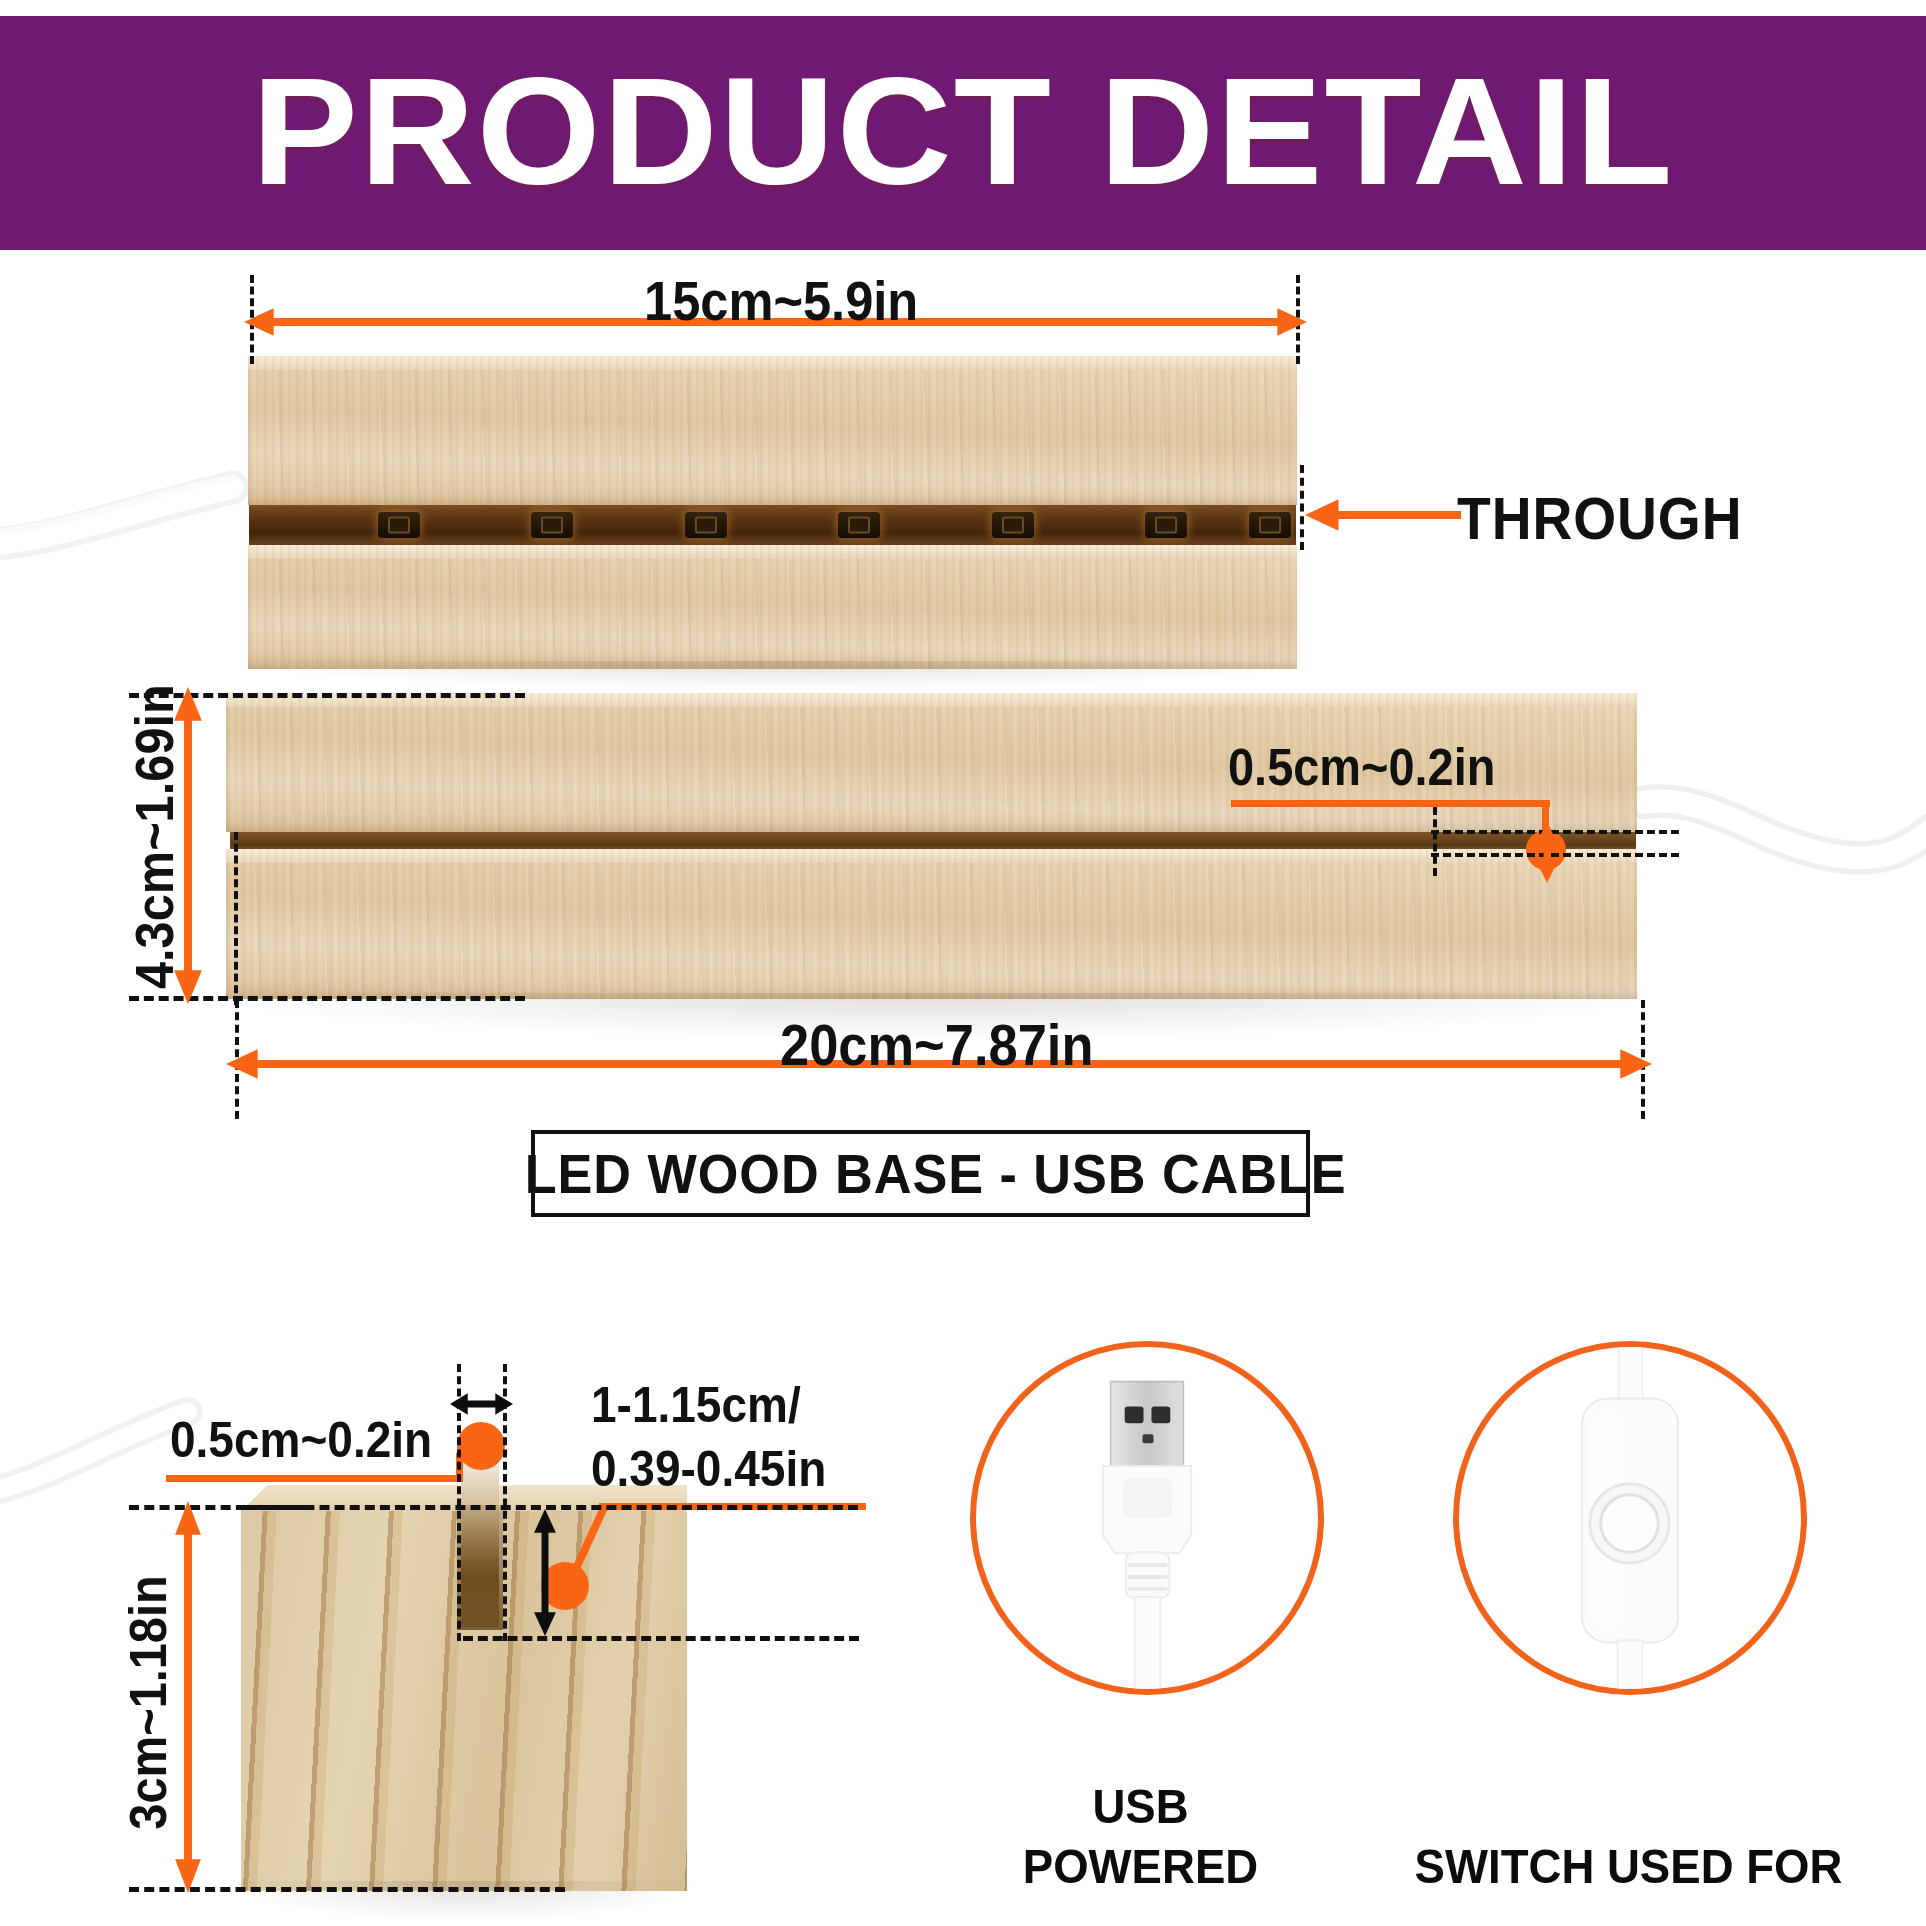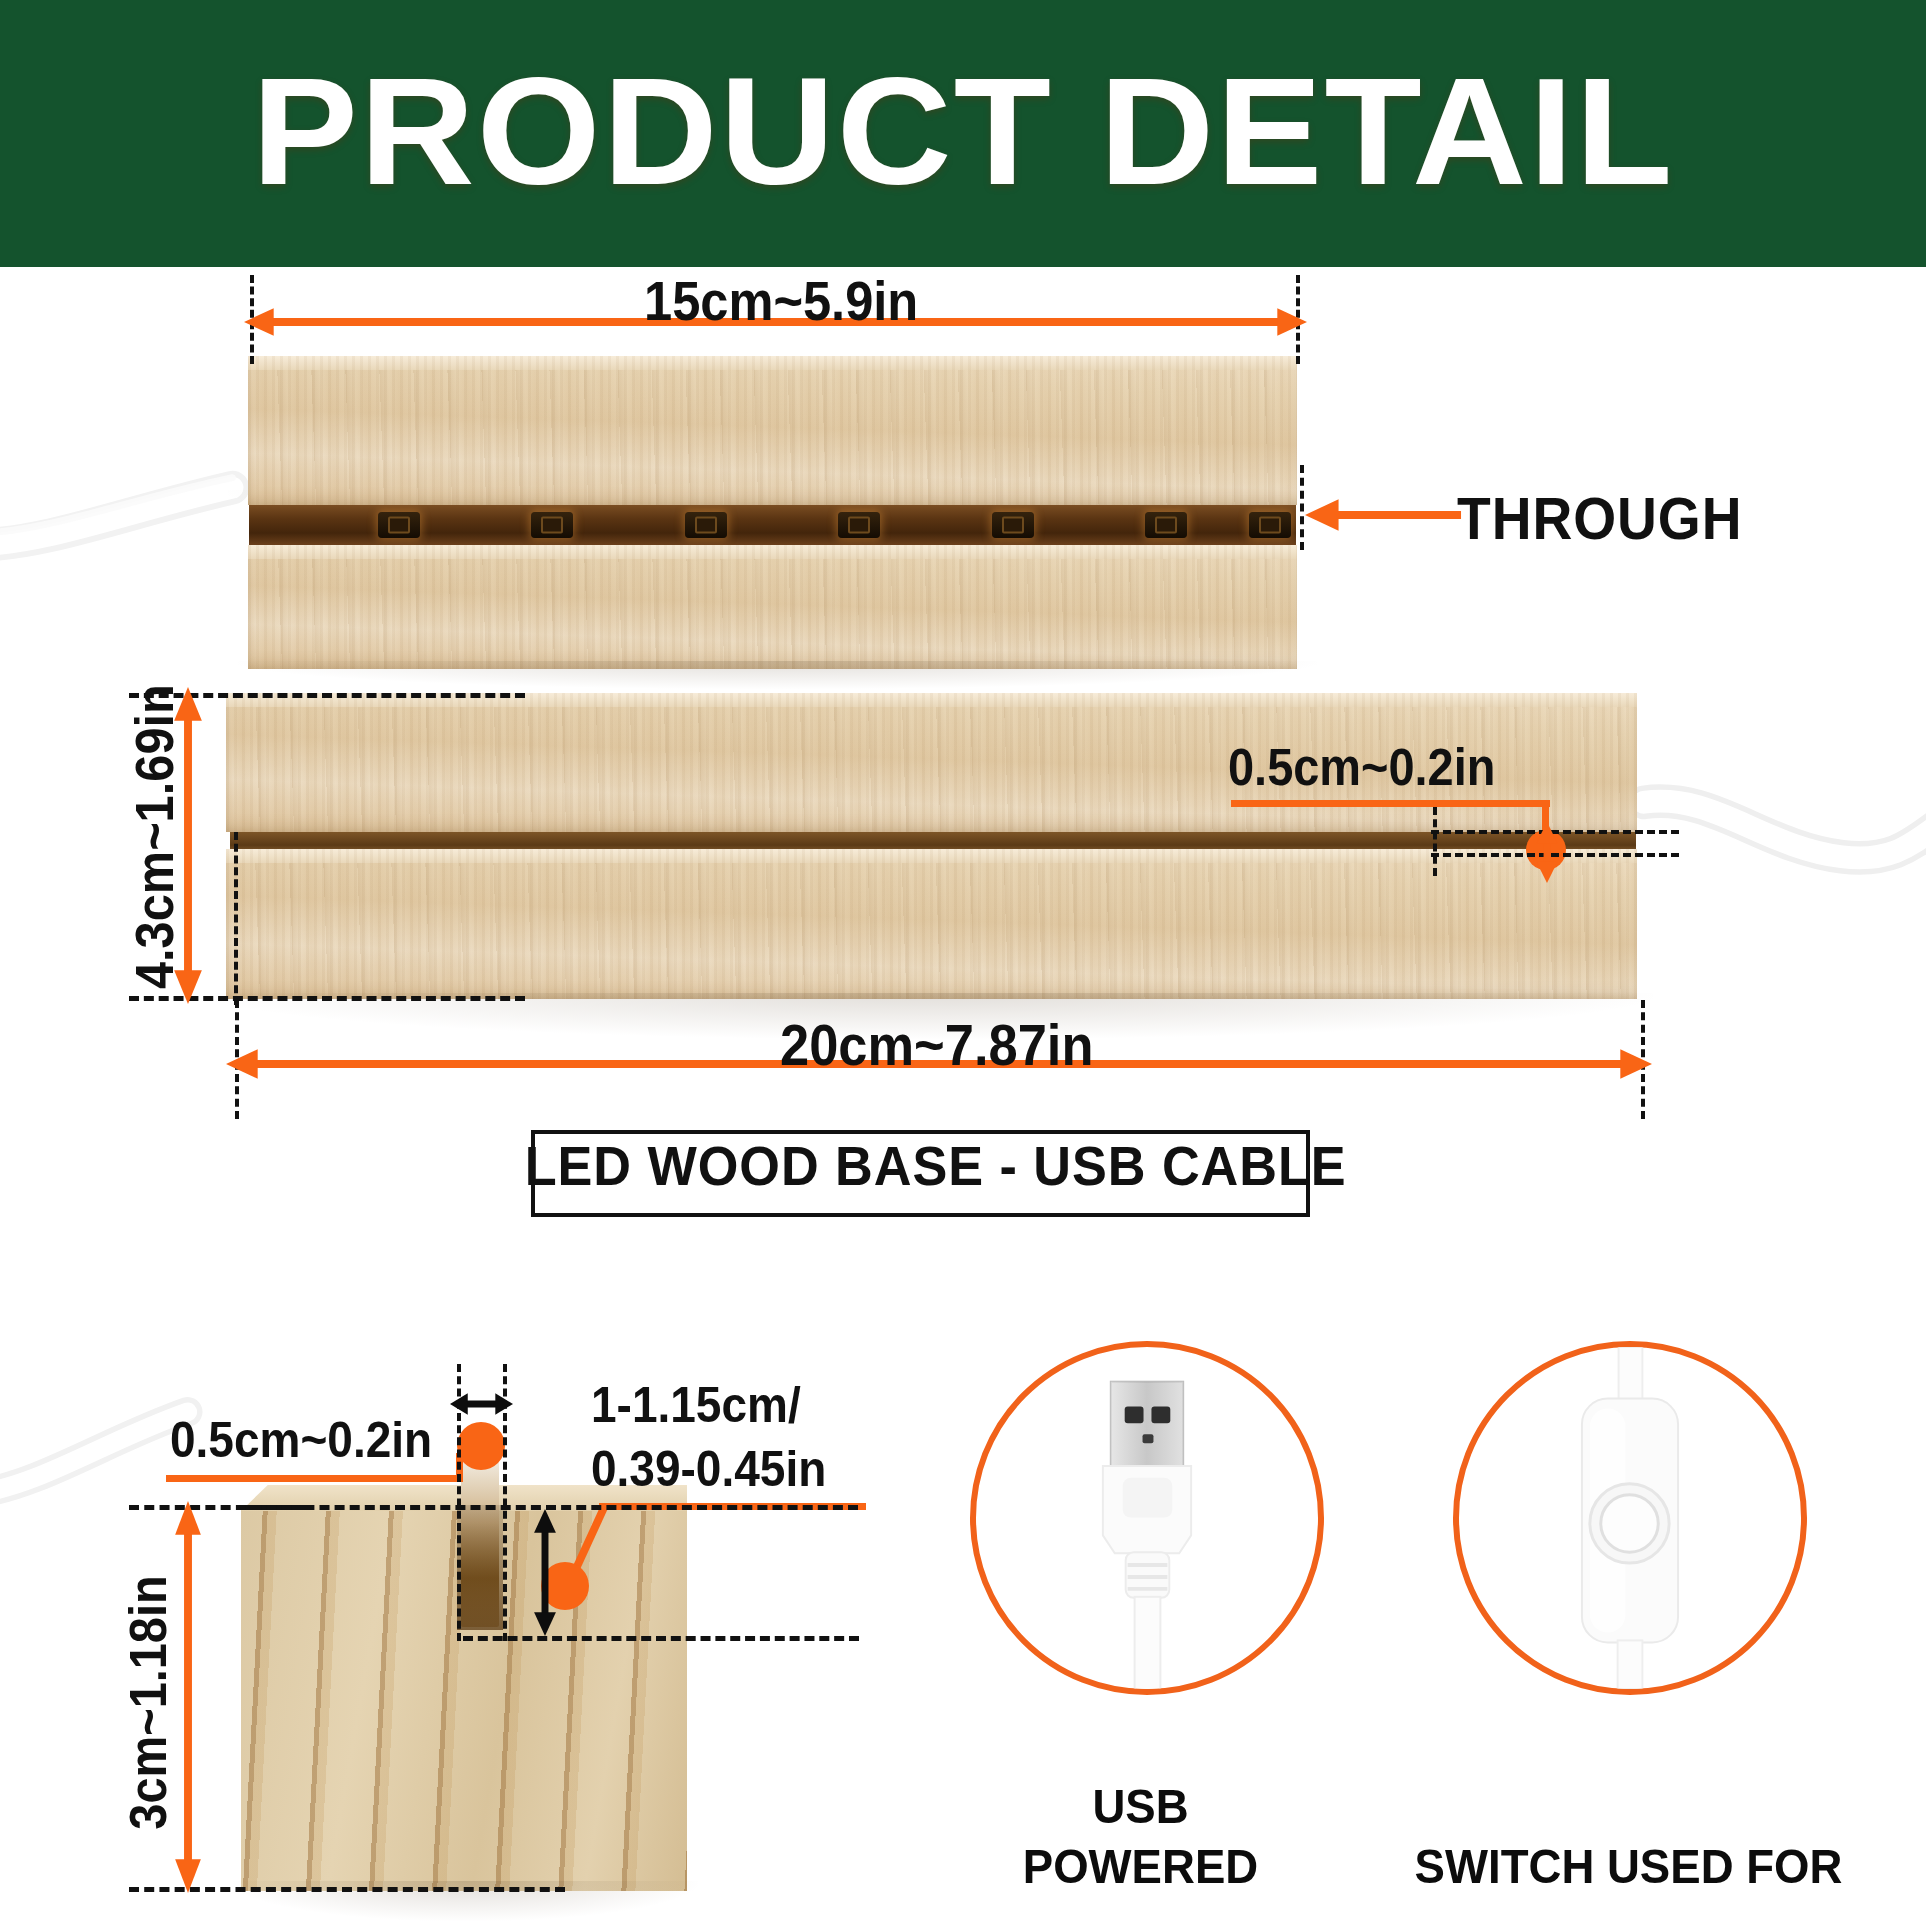--- a/index.html
+++ b/index.html
@@ -7,22 +7,22 @@
     width:1927px;height:1927px;
     font-family:"Liberation Sans", sans-serif;
     overflow:hidden;
     position:relative;
     -webkit-font-smoothing:antialiased;
   }
   #page{position:absolute;inset:0;background:#ffffff;}
 
   
   .banner{
-    position:absolute;left:0;top:0;width:1927px;height:267px;
-    background:#14532d;
+    position:absolute;left:0;top:16px;width:1927px;height:234px;
+    background:#701a75;
     display:flex;align-items:center;justify-content:center;
   }
   .banner-title{
     color:#ffffff;
     font-family:"Liberation Sans", sans-serif;
     font-weight:bold;
     font-size:153px;
     letter-spacing:2px;
     line-height:1;
     transform:scaleX(1.04);
@@ -101,21 +101,21 @@
   }
 
   
   .cable{position:absolute;}
 
   
   .caption-box{
     position:absolute;
     border:4px solid #111;
     background:#fff;
-    display:flex;justify-content:center;padding-left:30px;
+    display:flex;align-items:center;justify-content:center;padding-left:30px;
   }
   .caption-box span{
     font-family:"Liberation Sans", sans-serif;
     font-weight:bold;font-size:55px;color:#111;
     letter-spacing:1px;transform:scaleX(.95);white-space:nowrap;
   }
 
   
   .circle{
     position:absolute;border-radius:50%;

